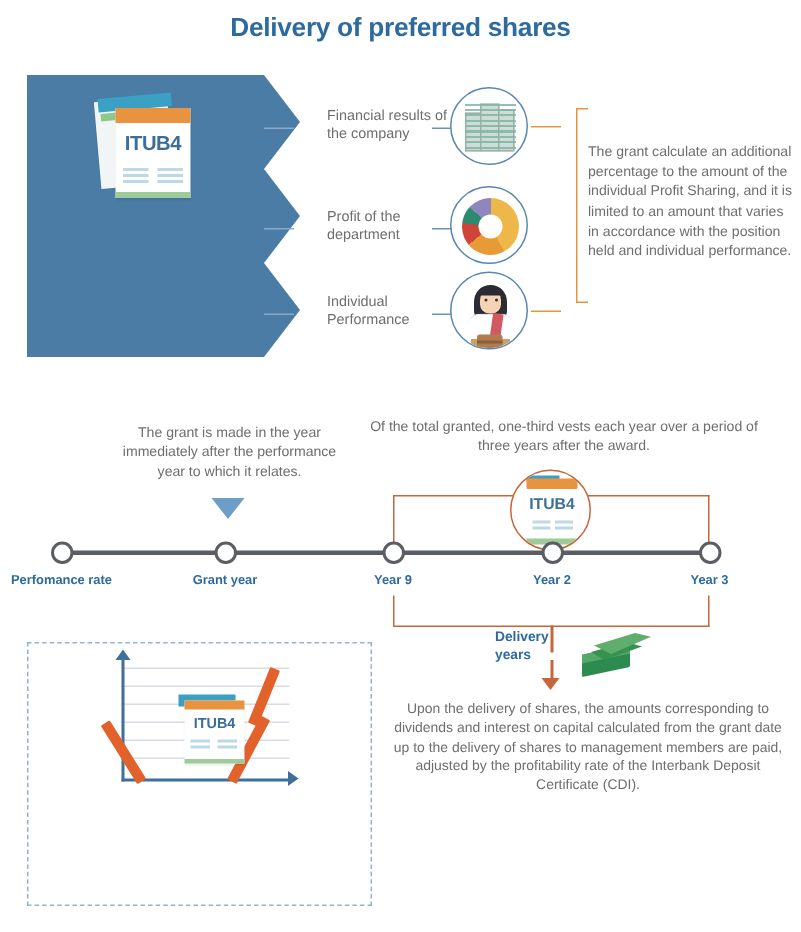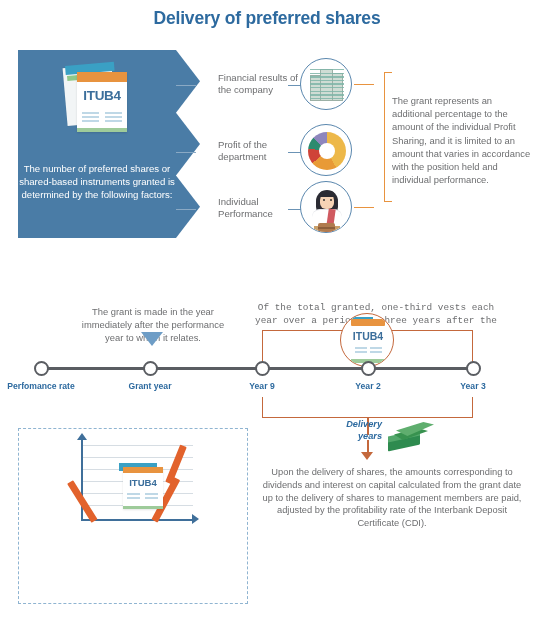--- a/index.html
+++ b/index.html
@@ -172,24 +172,23 @@
   .tl-label {
     position: absolute; top: 381px;
     font-size: 8.6px; font-weight: bold; color: #2d6a9f;
     transform: translateX(-50%);
     white-space: nowrap;
   }
   .tl-note {
     position: absolute;
     font-size: 9.4px; line-height: 13px; color: #6d6e70;
     text-align: center;
-    margin-top: 24px;
   }
   .tl-note.grant { left: 78px; top: 281px; width: 150px; }
-  .tl-note.vest  { left: 245px; top: 277px; width: 262px; font-family: Liberation Mono, monospace; }
+  .tl-note.vest  { left: 245px; top: 277px; width: 262px; }
   .blue-triangle {
     position: absolute; left: 141px; top: 332px;
     width: 0; height: 0;
     border-left: 11px solid transparent;
     border-right: 11px solid transparent;
     border-top: 14px solid #6e9dc6;
   }
   
   .bracket-top {
     position: absolute; left: 262px; top: 330px;
@@ -241,22 +240,22 @@
     font-size: 10.5px; font-weight: bold; color: #3b6e9b;
   }
   .badge .b-lines { position: absolute; left: 14px; top: 33px; }
   .badge .b-lines .ln { width: 12px; height: 1.8px; background: #bfd8e6; margin-bottom: 2px; }
   .badge .b-lines.r { left: 29px; }
   .badge .b-foot { position: absolute; left: 10px; top: 45px; width: 34px; height: 3.5px; background: #9ecb9a; }
 
   
   .delivery-label {
     position: absolute; left: 330px; top: 419px;
-    width: 52px; text-align: right;
-    font-size: 9.2px; font-weight: bold; color: #2d6a9f; line-height: 11.5px; font-style: italic;
+    width: 52px; text-align: left;
+    font-size: 9.2px; font-weight: bold; color: #2d6a9f; line-height: 11.5px;
   }
   .money { position: absolute; left: 386px; top: 420px; width: 48px; height: 32px; }
   .money .bill-b {
     position: absolute; left: 2px; top: 16px; width: 32px; height: 12px;
     background: #2e8b4f; transform: skewY(-12deg); border-radius: 1px;
   }
   .money .bill-b2 {
     position: absolute; left: 2px; top: 13px; width: 32px; height: 6px;
     background: #53a86b; transform: skewY(-12deg);
   }
@@ -351,21 +350,20 @@
         <div class="ln"></div>
     </div>
     <div class="lines right">
       <div class="ln"></div>
         <div class="ln"></div>
         <div class="ln"></div>
     </div>
     <div class="foot"></div>
   </div>
 
-  <div class="panel-caption">The number of preferred shares or shared-based instruments granted is determined by the following factors:</div>
 </div>
 
 <div class="factor" style="left:196px; top:66px;">
   <div class="connector-left"></div>
   <div class="label">Financial results of the company</div>
   <div class="connector-right"></div>
 </div>
 <div class="bubble" style="left:300px; top:58px;">
   <div class="bld">
     <div class="tower t1"></div>
@@ -402,21 +400,21 @@
     <div class="body"></div>
     <div class="skirt"></div>
     <div class="strap"></div>
     <div class="bag"></div>
     <div class="bag-line"></div>
   </div>
 </div>
 <div style="position:absolute;left:354px;top:207px;width:20px;height:1.4px;background:#e8933f;"></div>
 
 <div class="note-bracket"></div>
-<div class="top-note">The grant represents an additional percentage to the amount of the individual Profit Sharing, and it is limited to an amount that varies in accordance with the position held and individual performance.</div>
+<div class="top-note">The grant calculate an additional percentage to the amount of the individual Profit Sharing, and it is limited to an amount that varies in accordance with the position held and individual performance.</div>
 
 <div class="tl-note grant">The grant is made in the year immediately after the performance year to which it relates.</div>
 <div class="blue-triangle"></div>
 <div class="tl-note vest">Of the total granted, one-third vests each year over a period of three years after the award.</div>
 
 <div class="bracket-top"></div>
 
 <div class="badge">
   <div class="b-teal"></div>
   <div class="b-top"></div>

